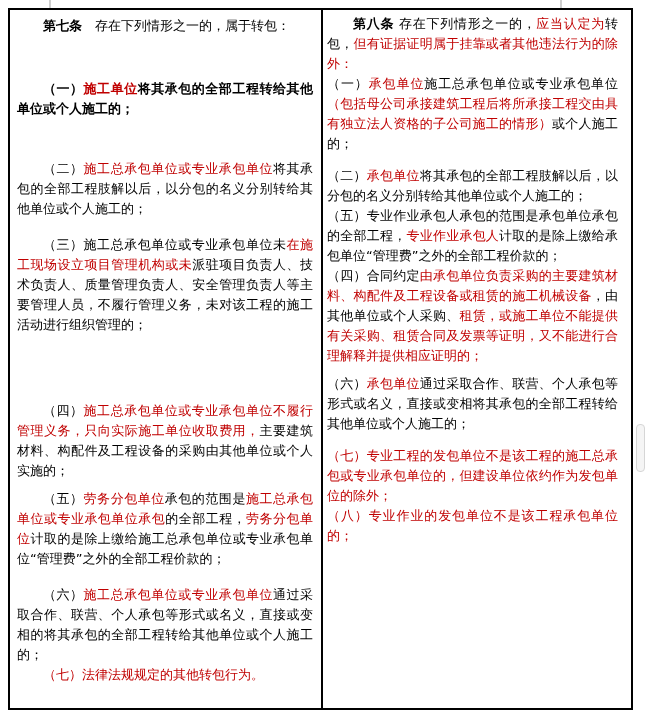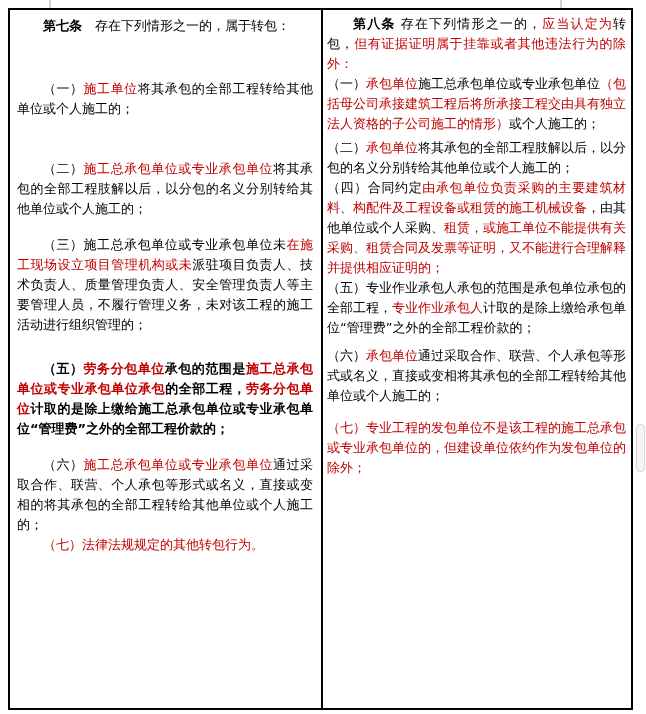--- a/index.html
+++ b/index.html
@@ -12,21 +12,21 @@
     position:absolute;left:8px;top:8px;width:625px;height:702px;
     box-sizing:border-box;border:2px solid #000;background:#fff;
     display:flex;
   }
   .cell{
     box-sizing:border-box;
     font-size:13px;line-height:20px;color:#000;
     text-align:justify;overflow:hidden;
   }
   .cell.left{width:311px;flex:none;padding:6px 8px 0 7px;}
-  .cell.right{flex:1;border-left:2px solid #000;padding:4px 5px 0 4px;}
+  .cell.right{flex:1;border-left:2px solid #000;padding:4px 13px 0 4px;}
   .para{margin:0;word-break:break-all;}
   .para.indent{text-indent:2em;}
   .seg-bold{font-weight:bold;color:#000;}
   .seg-black{color:#000;}
   .seg-red{color:#c00000;}
   .tick{position:absolute;top:0;height:9px;width:2px;background:#cfcfcf;}
   .tick-left{left:49px;}
   .tick-right{left:560px;}
   .scroll-fragment{
     position:absolute;left:636px;top:424px;width:9px;height:48px;
@@ -36,29 +36,31 @@
 </head>
 <body>
 
 <div class="tick tick-left"></div>
 <div class="tick tick-right"></div>
 <div class="scroll-fragment"></div>
 
 <div class="law-table">
   <div class="cell left">
       <p class="para indent" style="margin-top: 0px;"><span class="seg-bold">第七条</span><span class="seg-black">　存在下列情形之一的，属于转包：</span></p>
-      <p class="para indent" style="margin-top: 43px;"><span class="seg-black">（一）</span><span class="seg-red">施工单位</span><span class="seg-black">将其承包的全部工程转给其他单位或个人施工的；</span></p>
+      <p class="para indent" style="margin-top: 43px; font-weight: bold;"><span class="seg-black">（一）</span><span class="seg-red">施工单位</span><span class="seg-black">将其承包的全部工程转给其他单位或个人施工的；</span></p>
       <p class="para indent" style="margin-top: 40px;"><span class="seg-black">（二）</span><span class="seg-red">施工总承包单位或专业承包单位</span><span class="seg-black">将其承包的全部工程肢解以后，以分包的名义分别转给其他单位或个人施工的；</span></p>
       <p class="para indent" style="margin-top: 16px;"><span class="seg-black">（三）施工总承包单位或专业承包单位未</span><span class="seg-red">在施工现场设立项目管理机构或未</span><span class="seg-black">派驻项目负责人、技术负责人、质量管理负责人、安全管理负责人等主要管理人员，不履行管理义务，未对该工程的施工活动进行组织管理的；</span></p>
-      <p class="para indent" style="margin-top: 24px; font-weight: bold;"><span class="seg-black">（五）</span><span class="seg-red">劳务分包单位</span><span class="seg-black">承包的范围是</span><span class="seg-red">施工总承包单位或专业承包单位承包</span><span class="seg-black">的全部工程，</span><span class="seg-red">劳务分包单位</span><span class="seg-black">计取的是除上缴给施工总承包单位或专业承包单位“管理费”之外的全部工程价款的；</span></p>
+      <p class="para indent" style="margin-top: 66px;"><span class="seg-black">（四）</span><span class="seg-red">施工总承包单位或专业承包单位不履行管理义务，只向实际施工单位收取费用，</span><span class="seg-black">主要建筑材料、构配件及工程设备的采购由其他单位或个人实施的；</span></p>
+      <p class="para indent" style="margin-top: 8px;"><span class="seg-black">（五）</span><span class="seg-red">劳务分包单位</span><span class="seg-black">承包的范围是</span><span class="seg-red">施工总承包单位或专业承包单位承包</span><span class="seg-black">的全部工程，</span><span class="seg-red">劳务分包单位</span><span class="seg-black">计取的是除上缴给施工总承包单位或专业承包单位“管理费”之外的全部工程价款的；</span></p>
       <p class="para indent" style="margin-top: 16px; font-family: Liberation Serif, serif;"><span class="seg-black">（六）</span><span class="seg-red">施工总承包单位或专业承包单位</span><span class="seg-black">通过采取合作、联营、个人承包等形式或名义，直接或变相的将其承包的全部工程转给其他单位或个人施工的；</span></p>
       <p class="para indent" style="margin-top: 0px;"><span class="seg-red">（七）法律法规规定的其他转包行为。</span></p>
     </div>
   <div class="cell right">
       <p class="para indent" style="margin-top: 0px;"><span class="seg-bold">第八条</span><span class="seg-black"> 存在下列情形之一的，</span><span class="seg-red">应当认定为</span><span class="seg-black">转包，</span><span class="seg-red">但有证据证明属于挂靠或者其他违法行为的除外：</span></p>
       <p class="para" style="margin-top: 0px;"><span class="seg-black">（一）</span><span class="seg-red">承包单位</span><span class="seg-black">施工总承包单位或专业承包单位</span><span class="seg-red">（包括母公司承接建筑工程后将所承接工程交由具有独立法人资格的子公司施工的情形）</span><span class="seg-black">或个人施工的；</span></p>
-      <p class="para" style="margin-top: 4px;"><span class="seg-black">（二）</span><span class="seg-red">承包单位</span><span class="seg-black">将其承包的全部工程肢解以后，以分包的名义分别转给其他单位或个人施工的；</span></p>
+      <p class="para" style="margin-top: 12px;"><span class="seg-black">（二）</span><span class="seg-red">承包单位</span><span class="seg-black">将其承包的全部工程肢解以后，以分包的名义分别转给其他单位或个人施工的；</span></p>
+      <p class="para" style="margin-top: 0px;"><span class="seg-black">（五）专业作业承包人承包的范围是承包单位承包的全部工程，</span><span class="seg-red">专业作业承包人</span><span class="seg-black">计取的是除上缴给承包单位“管理费”之外的全部工程价款的；</span></p>
       <p class="para" style="margin-top: 0px;"><span class="seg-black">（四）合同约定</span><span class="seg-red">由承包单位负责采购的主要建筑材料、构配件及工程设备或租赁的施工机械设备</span><span class="seg-black">，由其他单位或个人采购、</span><span class="seg-red">租赁，或施工单位不能提供有关采购、租赁合同及发票等证明，又不能进行合理解释并提供相应证明的；</span></p>
-      <p class="para" style="margin-top: 0px;"><span class="seg-black">（五）专业作业承包人承包的范围是承包单位承包的全部工程，</span><span class="seg-red">专业作业承包人</span><span class="seg-black">计取的是除上缴给承包单位“管理费”之外的全部工程价款的；</span></p>
       <p class="para" style="margin-top: 8px;"><span class="seg-black">（六）</span><span class="seg-red">承包单位</span><span class="seg-black">通过采取合作、联营、个人承包等形式或名义，直接或变相将其承包的全部工程转给其他单位或个人施工的；</span></p>
       <p class="para" style="margin-top: 12px;"><span class="seg-red">（七）专业工程的发包单位不是该工程的施工总承包或专业承包单位的，但建设单位依约作为发包单位的除外；</span></p>
+      <p class="para" style="margin-top: 0px;"><span class="seg-red">（八）专业作业的发包单位不是该工程承包单位的；</span></p>
     </div>
 </div>
 
 </body></html>

